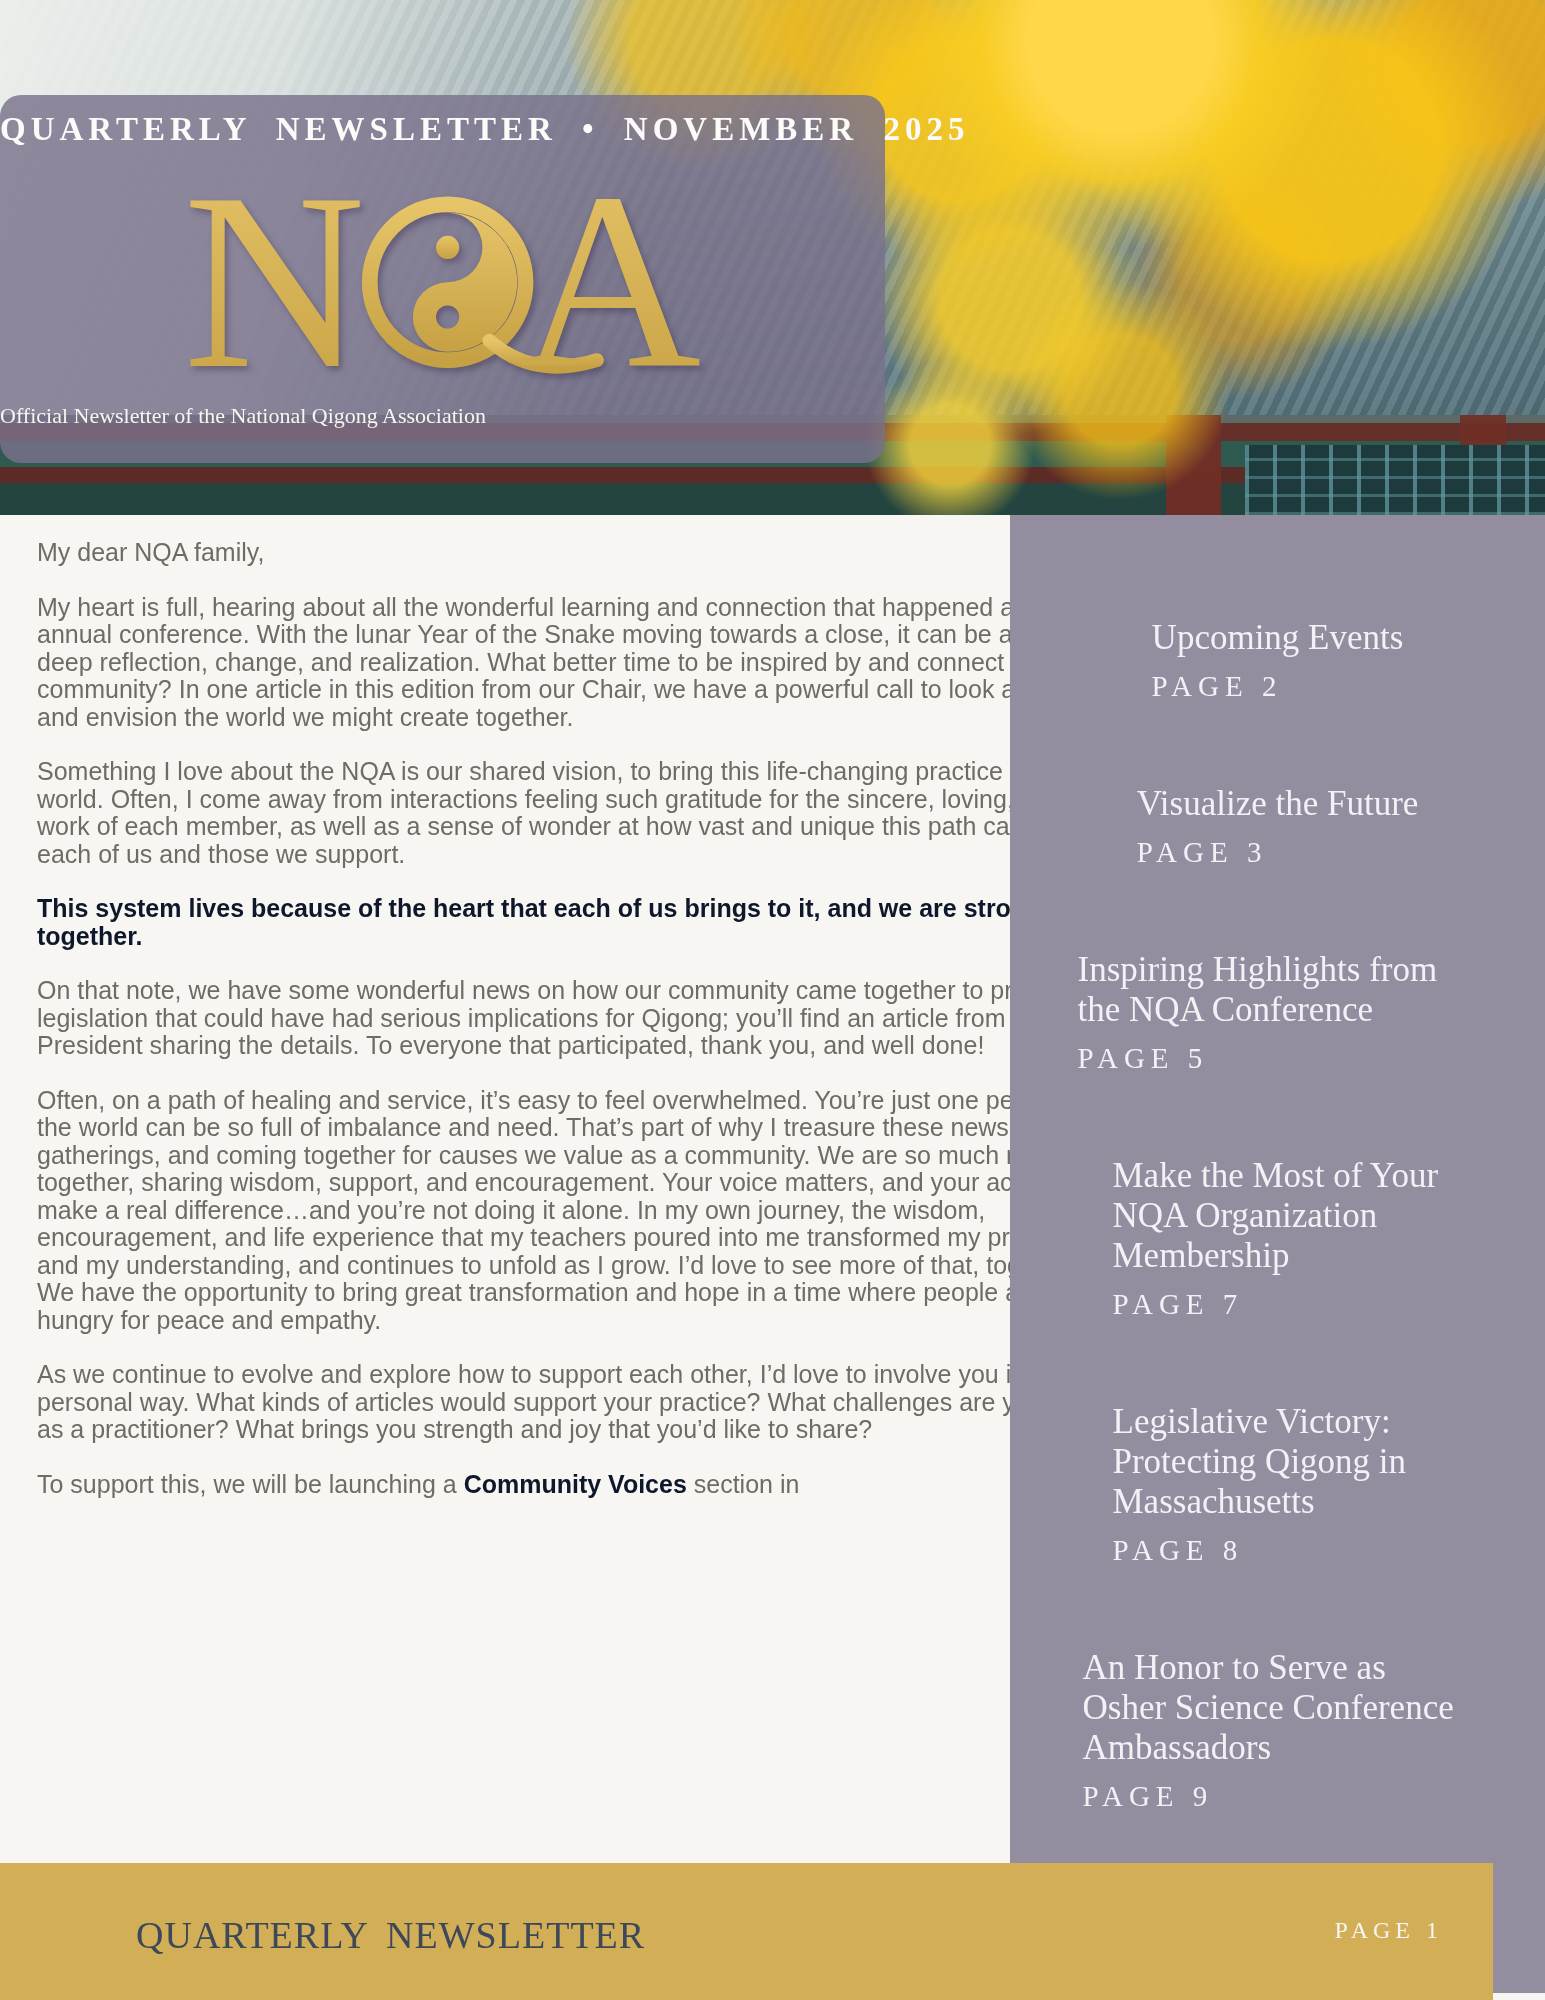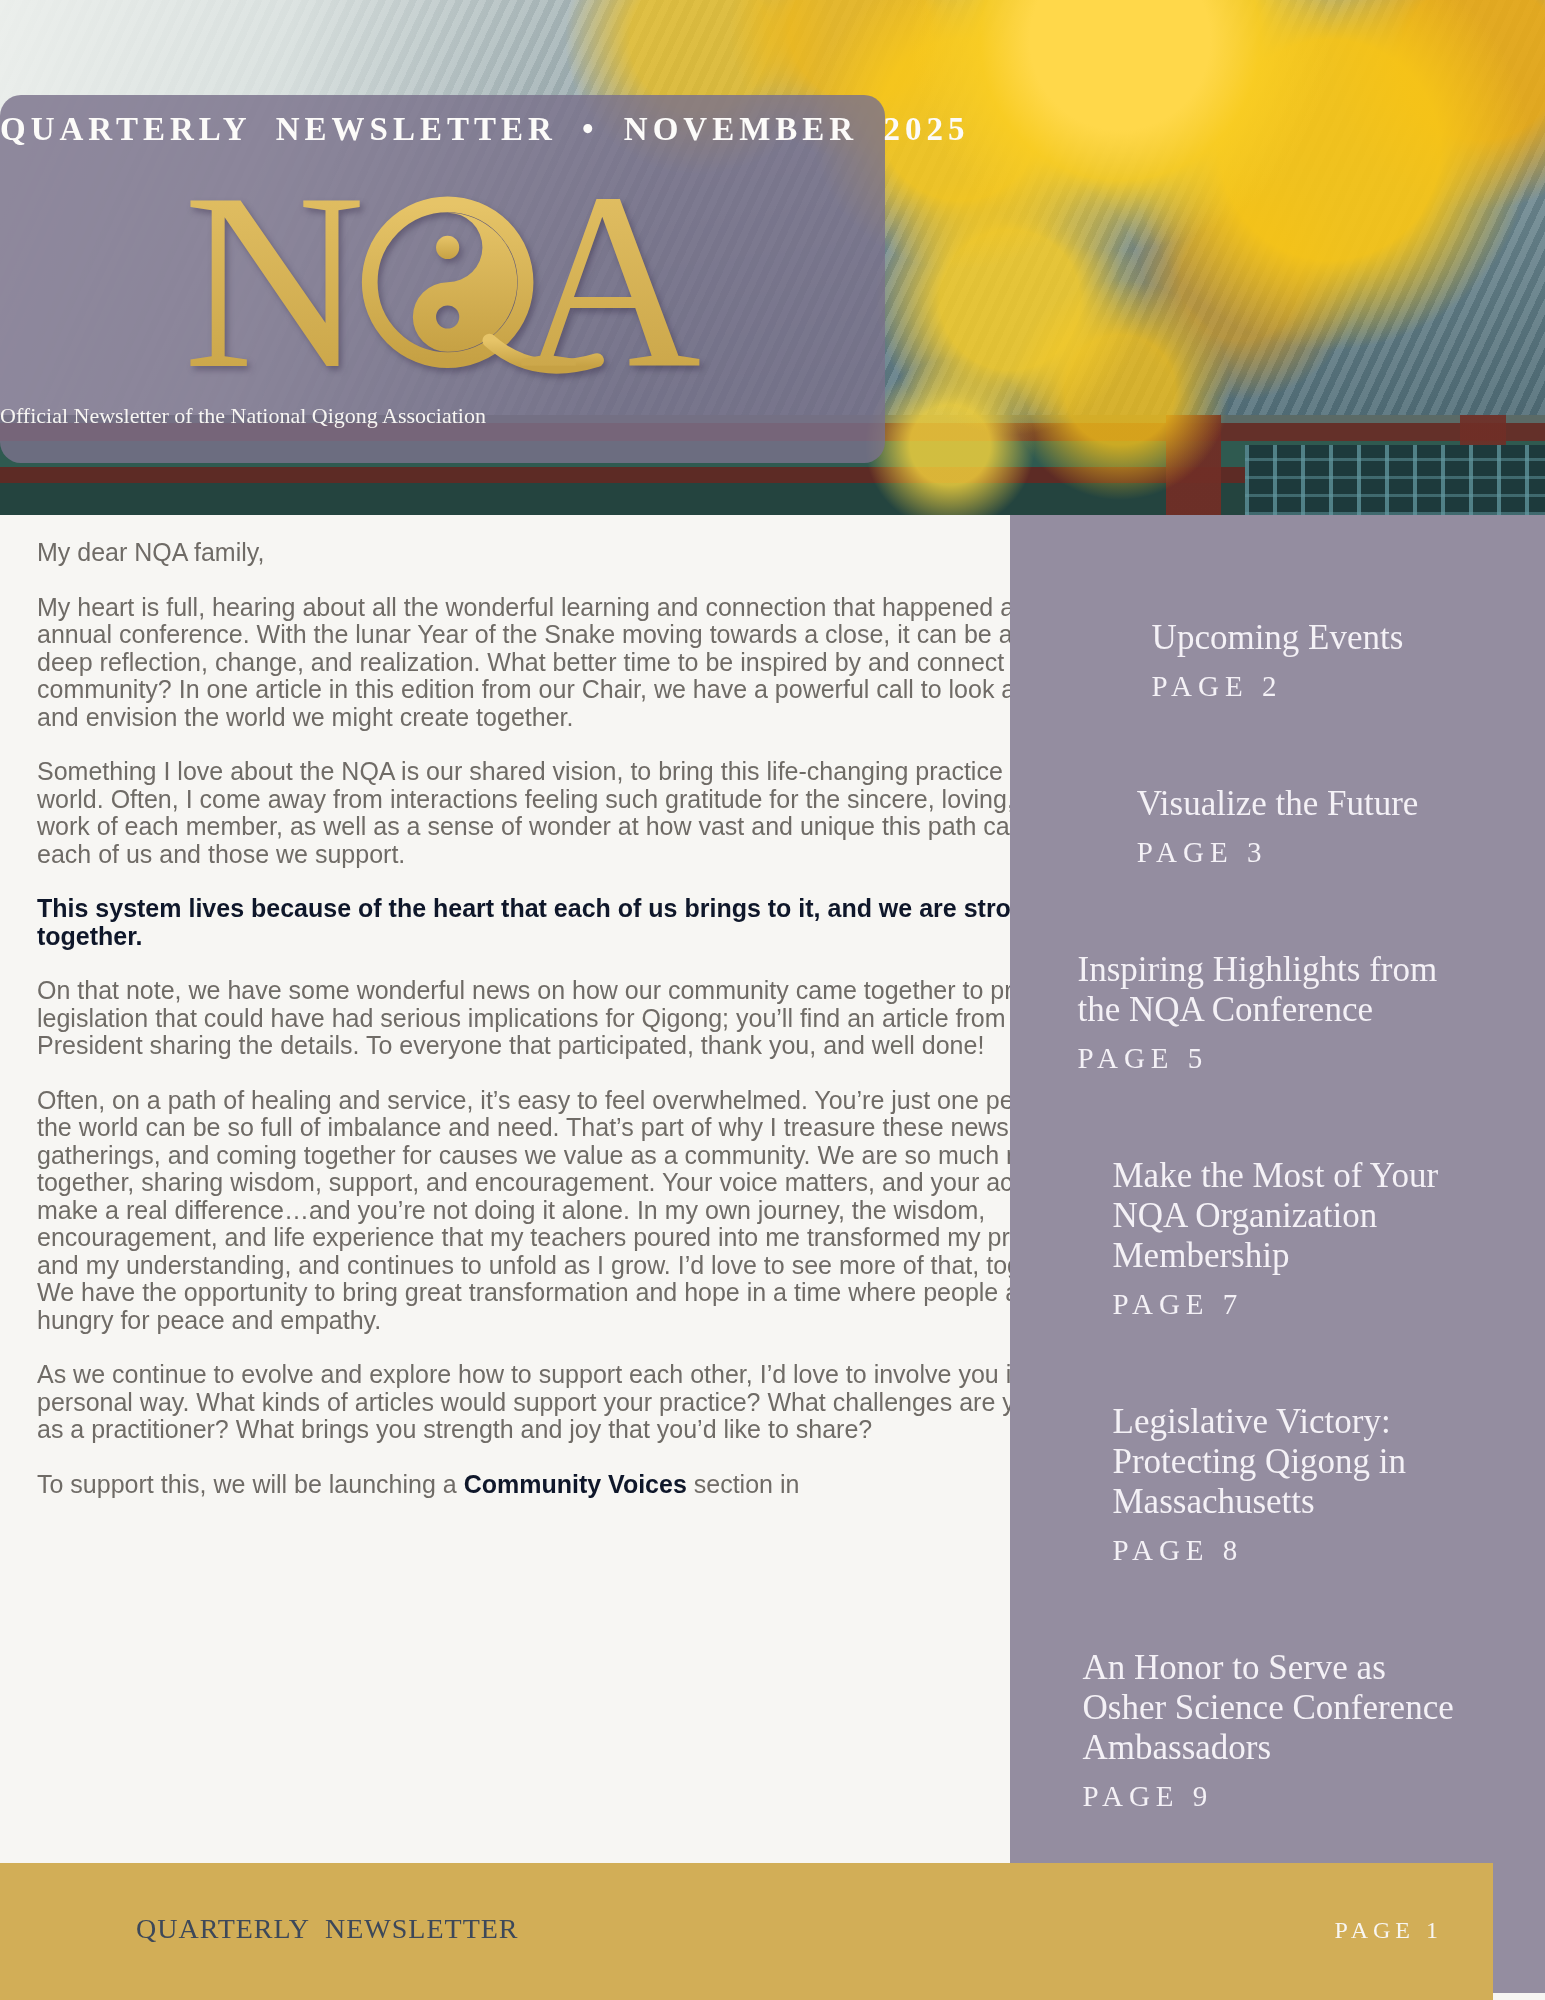--- a/index.html
+++ b/index.html
@@ -63,21 +63,21 @@
   .toc { box-sizing:border-box; padding-top:103px; display:flex; flex-direction:column; align-items:center; }
   .toc-entry { margin-bottom:80px; color:#f4f1f6;
     font-family:"Liberation Serif", serif; cursor:pointer; }
   .toc-title { font-size:35px; line-height:40px; margin:0 auto 10px auto; }
   .toc-page  { font-size:29px; line-height:36px; letter-spacing:6px; }
   .mw400 { max-width:400px; } .mw330 { max-width:330px; } .mw390 { max-width:390px; }
 
   
   .footer { position:absolute; left:0; top:1863px; width:1493px; height:137px; background:#d2ae57; }
   .footer-left { position:absolute; left:136px; top:50px; font-family:"Liberation Serif", serif;
-    font-size:28px; letter-spacing:1px; word-spacing:8px; color:#3d4859; white-space:nowrap; }
+    font-size:38px; letter-spacing:1px; word-spacing:8px; color:#3d4859; white-space:nowrap; }
   .footer-right { position:absolute; right:50px; top:54px; font-family:"Liberation Serif", serif;
     font-size:24px; letter-spacing:5px; color:#f8f6f2; white-space:nowrap; }
 </style>
 </head>
 <body>
 
 <div class="page">
 
   <div class="photo">
     <div class="roof"></div>

